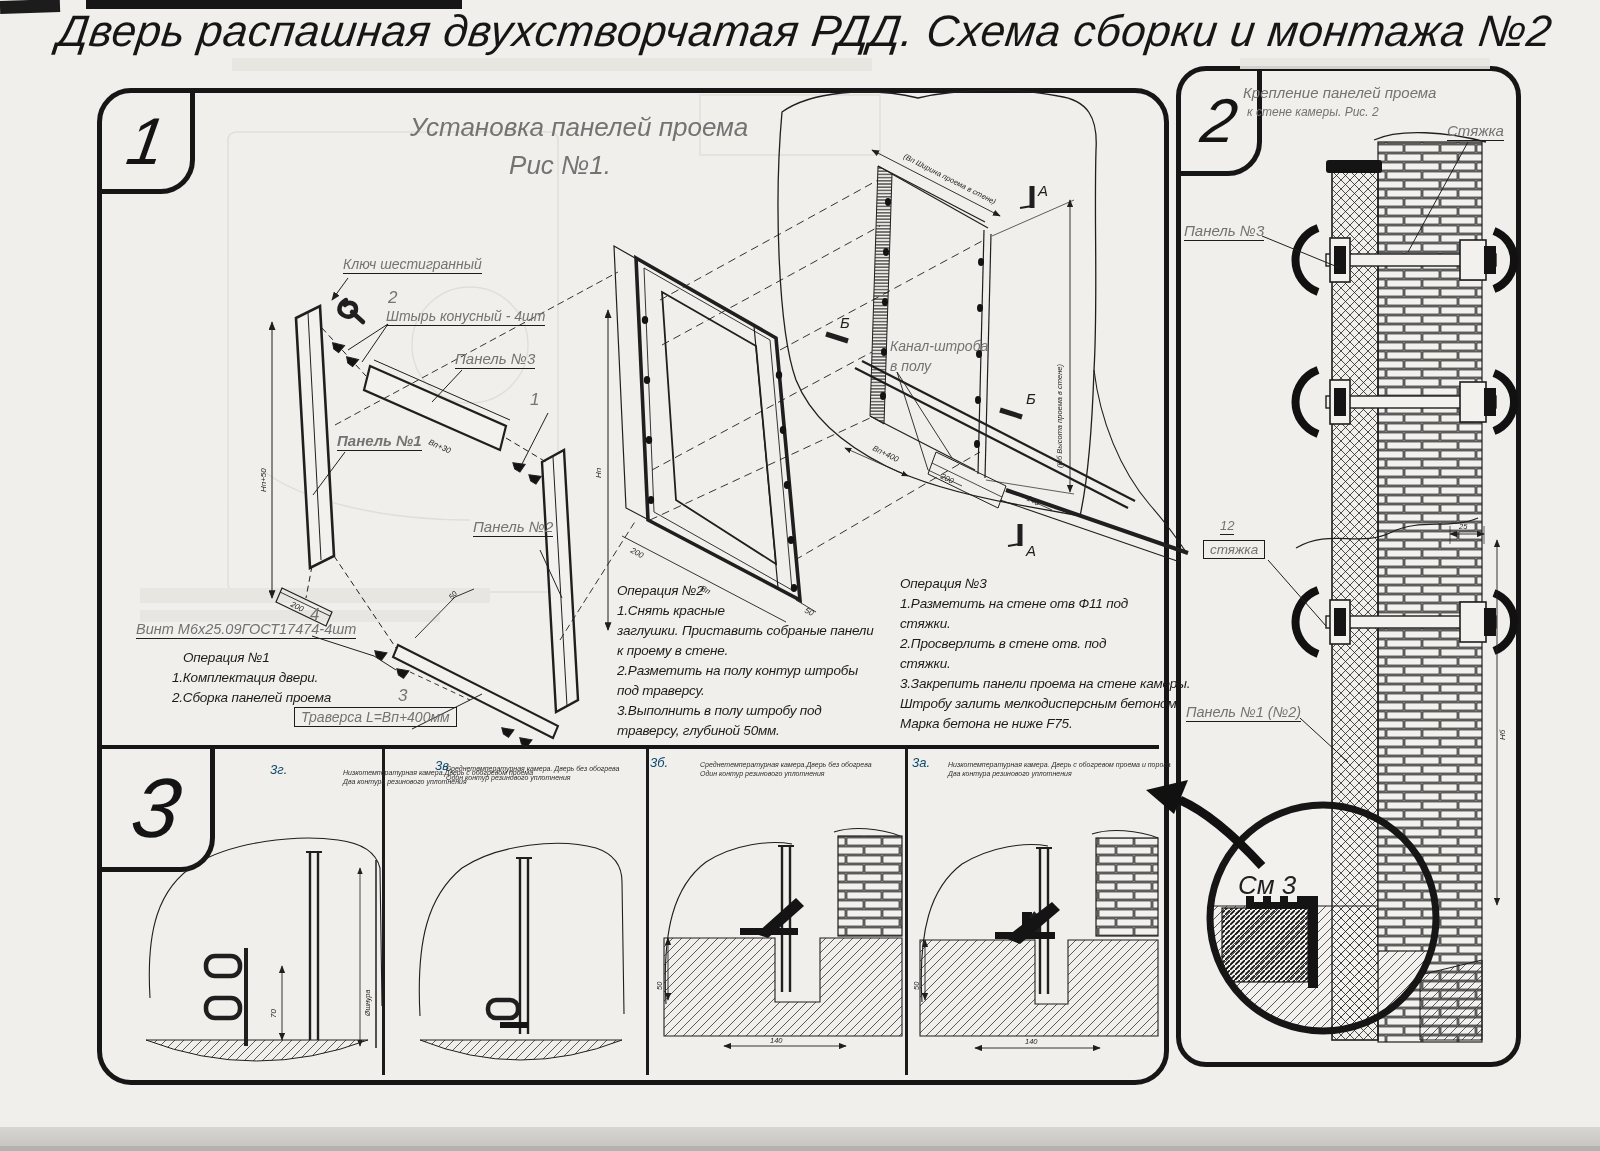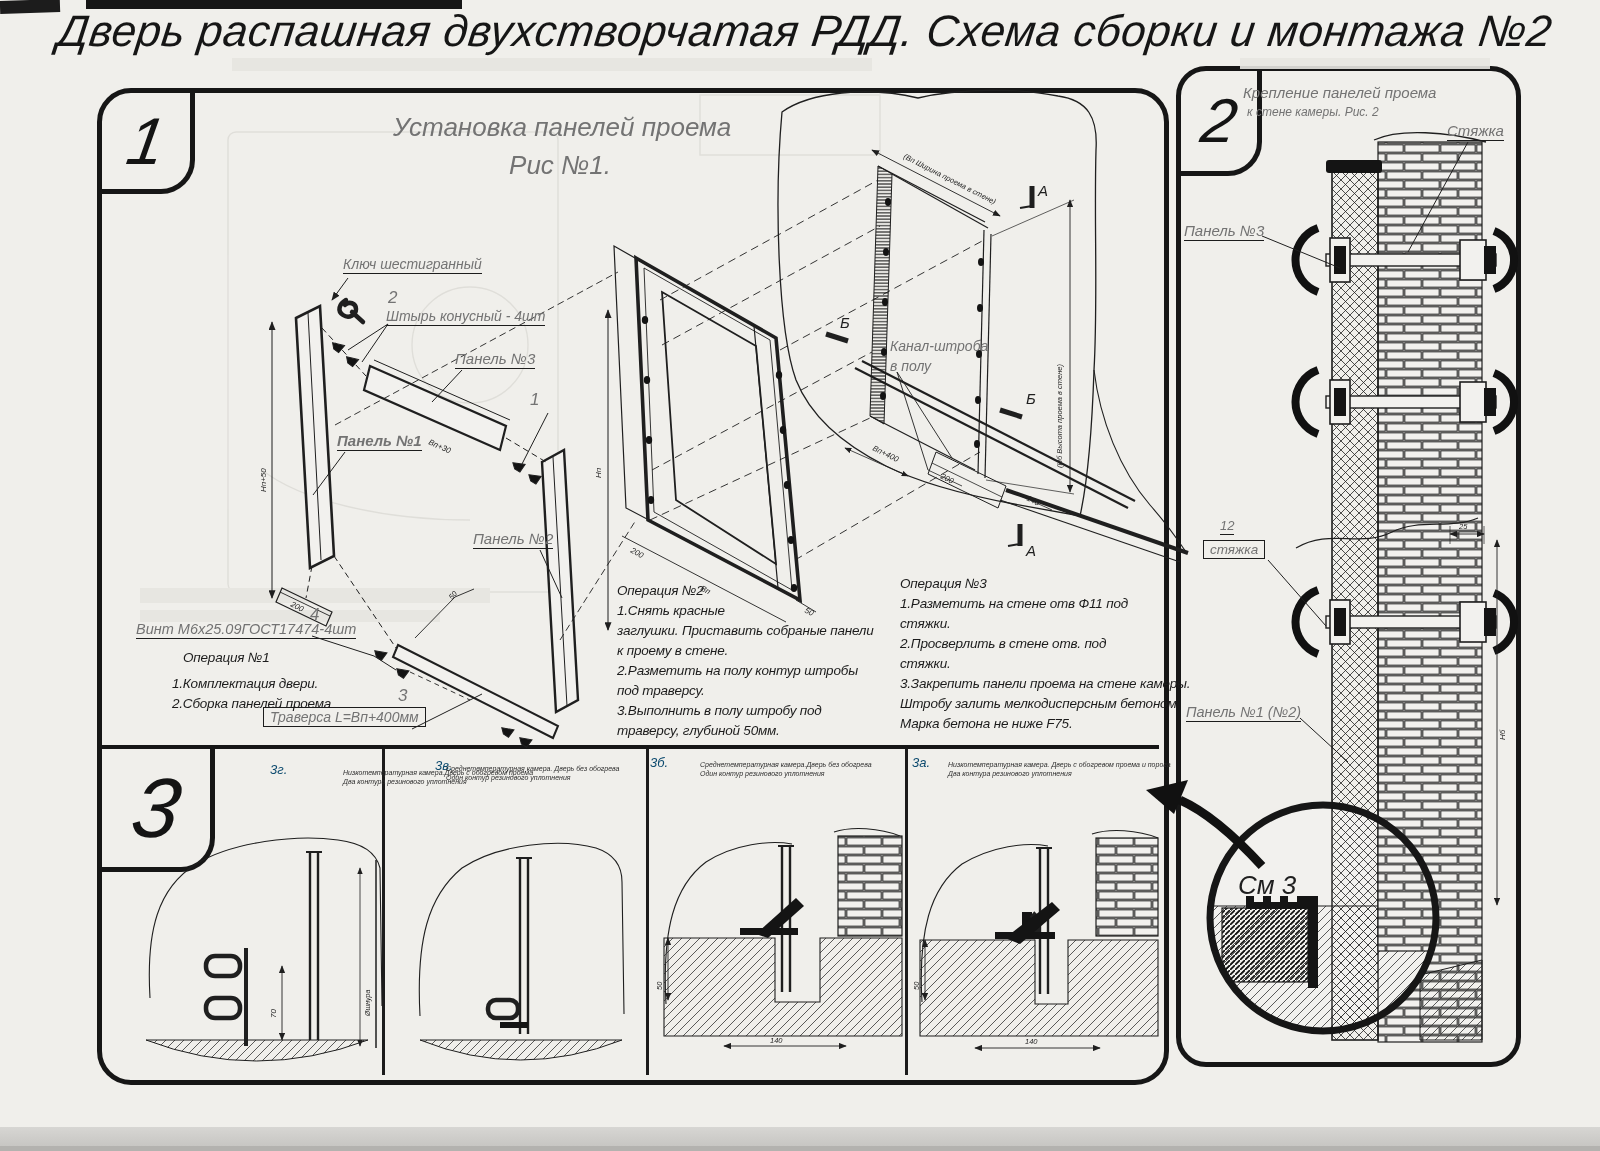--- a/index.html
+++ b/index.html
@@ -27,21 +27,21 @@
   .tab2{left:1181px;top:71px;width:76px;height:100px;}
   .digit{font-style:italic;transform:skewX(-9deg);color:#141414;line-height:1;}
   .d1{font-size:66px;} .d3{font-size:84px;} .d2{font-size:62px;}
   
   .lbl{position:absolute;font-style:italic;color:#737373;white-space:nowrap;z-index:6;}
   .u{border-bottom:1.3px solid #1c1c1c;padding-bottom:1px;}
   .box{border:1.5px solid #1c1c1c;padding:1px 6px;}
   .fig-title{font-size:26px;text-align:center;width:330px;}
   .opblock{position:absolute;font-style:italic;color:#1c1c1c;font-size:13.5px;
            line-height:20px;white-space:nowrap;z-index:6;letter-spacing:-.2px;}
-  .opblock .t{margin-bottom:6px;}
+  .opblock .t{}
   .cap{position:absolute;font-size:7px;line-height:9px;font-style:italic;color:#2d2d2d;
        white-space:nowrap;z-index:6;}
   .code{position:absolute;font-size:13px;font-style:italic;color:#0c4a6e;z-index:6;}
   svg.art{position:absolute;left:0;top:0;z-index:4;pointer-events:none;}
   svg .st{font-style:italic;fill:#1f1f1f;font-family:"Liberation Sans",sans-serif;}
   .z1{z-index:1;} .z2{z-index:2;} .z6{z-index:6;}
 </style>
 </head>
 <body>
 
@@ -388,34 +388,34 @@
     <rect x="1332" y="801" width="46" height="235" fill="url(#xh)" stroke="#1f1f1f" stroke-width="1.4"></rect>
     <rect x="1378" y="801" width="104" height="150" fill="url(#brick)" stroke="#1f1f1f" stroke-width="1.2"></rect>
   </g>
   <circle cx="1323" cy="918" r="113" fill="none" stroke="#161616" stroke-width="7"></circle>
   <text class="st" font-size="26" x="1238" y="894">См 3</text>
   <path d="M1262 866 Q1216 816 1180 800" stroke="#111" stroke-width="9" fill="none"></path>
   <polygon points="1146,790 1188,780 1174,814" fill="#111"></polygon>
 </g>
 </svg>
 
-<div class="lbl fig-title" style="left:393px;top:112px;">Установка панелей проема</div>
+<div class="lbl fig-title" style="left:410px;top:112px;">Установка панелей проема</div>
 <div class="lbl fig-title" style="left:395px;top:150px;">Рис №1.</div>
 
 <div class="lbl u" style="left:343px;top:256px;font-size:14px;">Ключ шестигранный</div>
 <div class="lbl" style="left:388px;top:288px;font-size:17px;">2</div>
 <div class="lbl u" style="left:386px;top:308px;font-size:14px;">Штырь конусный - 4шт</div>
 <div class="lbl u" style="left:455px;top:350px;font-size:15px;">Панель №3</div>
 <div class="lbl" style="left:530px;top:390px;font-size:17px;">1</div>
 <div class="lbl u" style="left:337px;top:432px;font-size:15px;font-weight:bold;">Панель №1</div>
-<div class="lbl u" style="left:473px;top:530px;font-size:15px;">Панель №2</div>
+<div class="lbl u" style="left:473px;top:518px;font-size:15px;">Панель №2</div>
 <div class="lbl" style="left:310px;top:605px;font-size:17px;">4</div>
 <div class="lbl u" style="left:136px;top:621px;font-size:14.5px;">Винт М6х25.09ГОСТ17474-4шт</div>
 <div class="lbl" style="left:398px;top:686px;font-size:17px;">3</div>
-<div class="lbl box" style="left:263px;top:707px;font-size:14px;">Траверса  L=Вп+400мм</div>
+<div class="lbl box" style="left:294px;top:707px;font-size:14px;">Траверса  L=Вп+400мм</div>
 <div class="lbl" style="left:890px;top:338px;font-size:14px;">Канал-штроба</div>
 <div class="lbl" style="left:890px;top:358px;font-size:14px;">в полу</div>
 
 <div class="opblock" style="left:183px;top:648px;">
   <div class="t">Операция №1</div>
   <div style="margin-left:-11px;">1.Комплектация двери.</div>
   <div style="margin-left:-11px;">2.Сборка панелей проема</div>
 </div>
 <div class="opblock" style="left:617px;top:581px;">
   <div>Операция №2</div>

